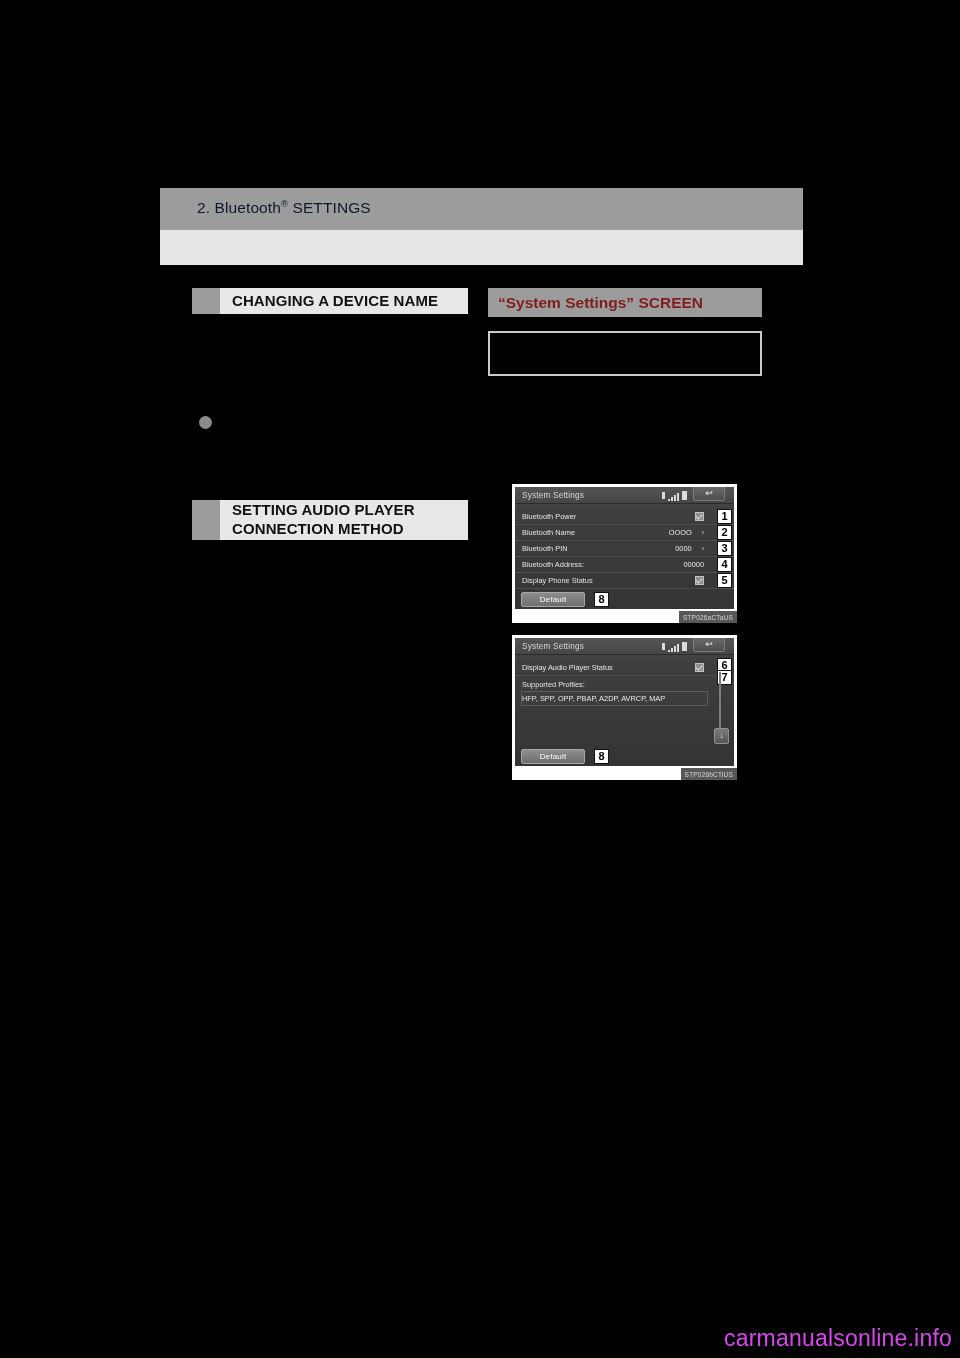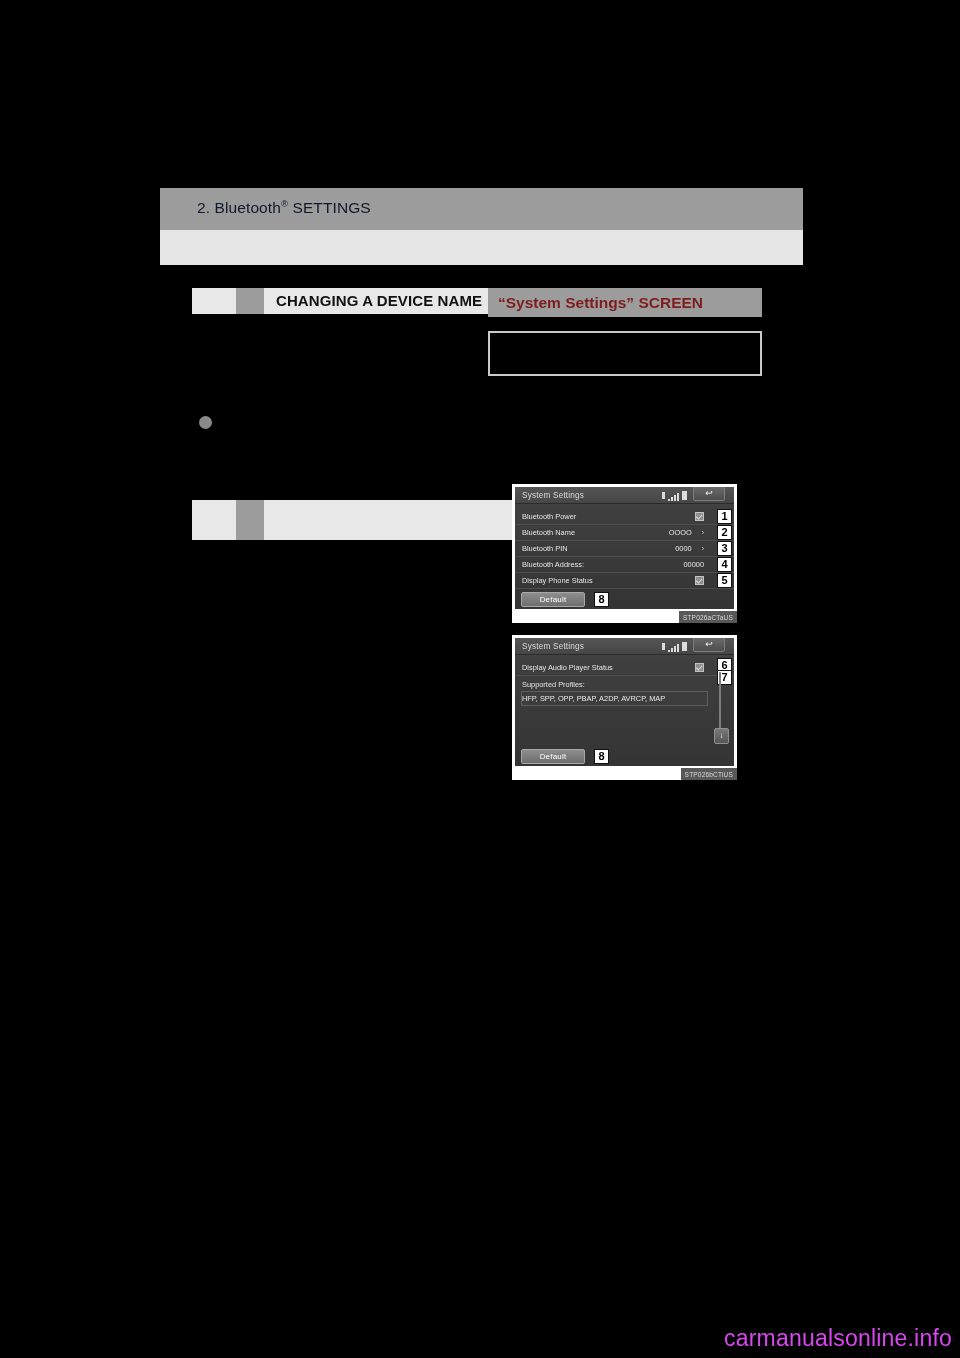--- a/index.html
+++ b/index.html
@@ -48,21 +48,20 @@
     height: 35px;
     background: #e6e6e6;
   }
 
   
   .section-head {
     position: absolute;
     display: flex;
     align-items: stretch;
     background: #e8e8e8;
-    padding-left: 44px;
   }
   .section-head .tab {
     width: 28px;
     background: #9c9c9c;
     flex: 0 0 28px;
   }
   .section-head .label {
     flex: 1;
     display: flex;
     flex-direction: column;
@@ -326,20 +325,24 @@
 
 <div class="section-head-dark" id="sec-system-settings-screen">
   <div class="label">“System Settings” SCREEN</div>
 </div>
 <div class="callout-box"></div>
 
 <div class="bullet-dot"></div>
 
 <div class="section-head" id="sec-setting-audio-player">
   <div class="tab"></div>
+  <div class="label">
+    <span>SETTING AUDIO PLAYER</span>
+    <span>CONNECTION METHOD</span>
+  </div>
 </div>
 
 <div class="shot" id="shot-1">
   <div class="dev">
 
     <div class="dev-statusbar">
       <div class="dev-title">System Settings</div>
       <div class="dev-status-icons">
         <span class="ic-bt"></span>
         <span class="ic-signal">

